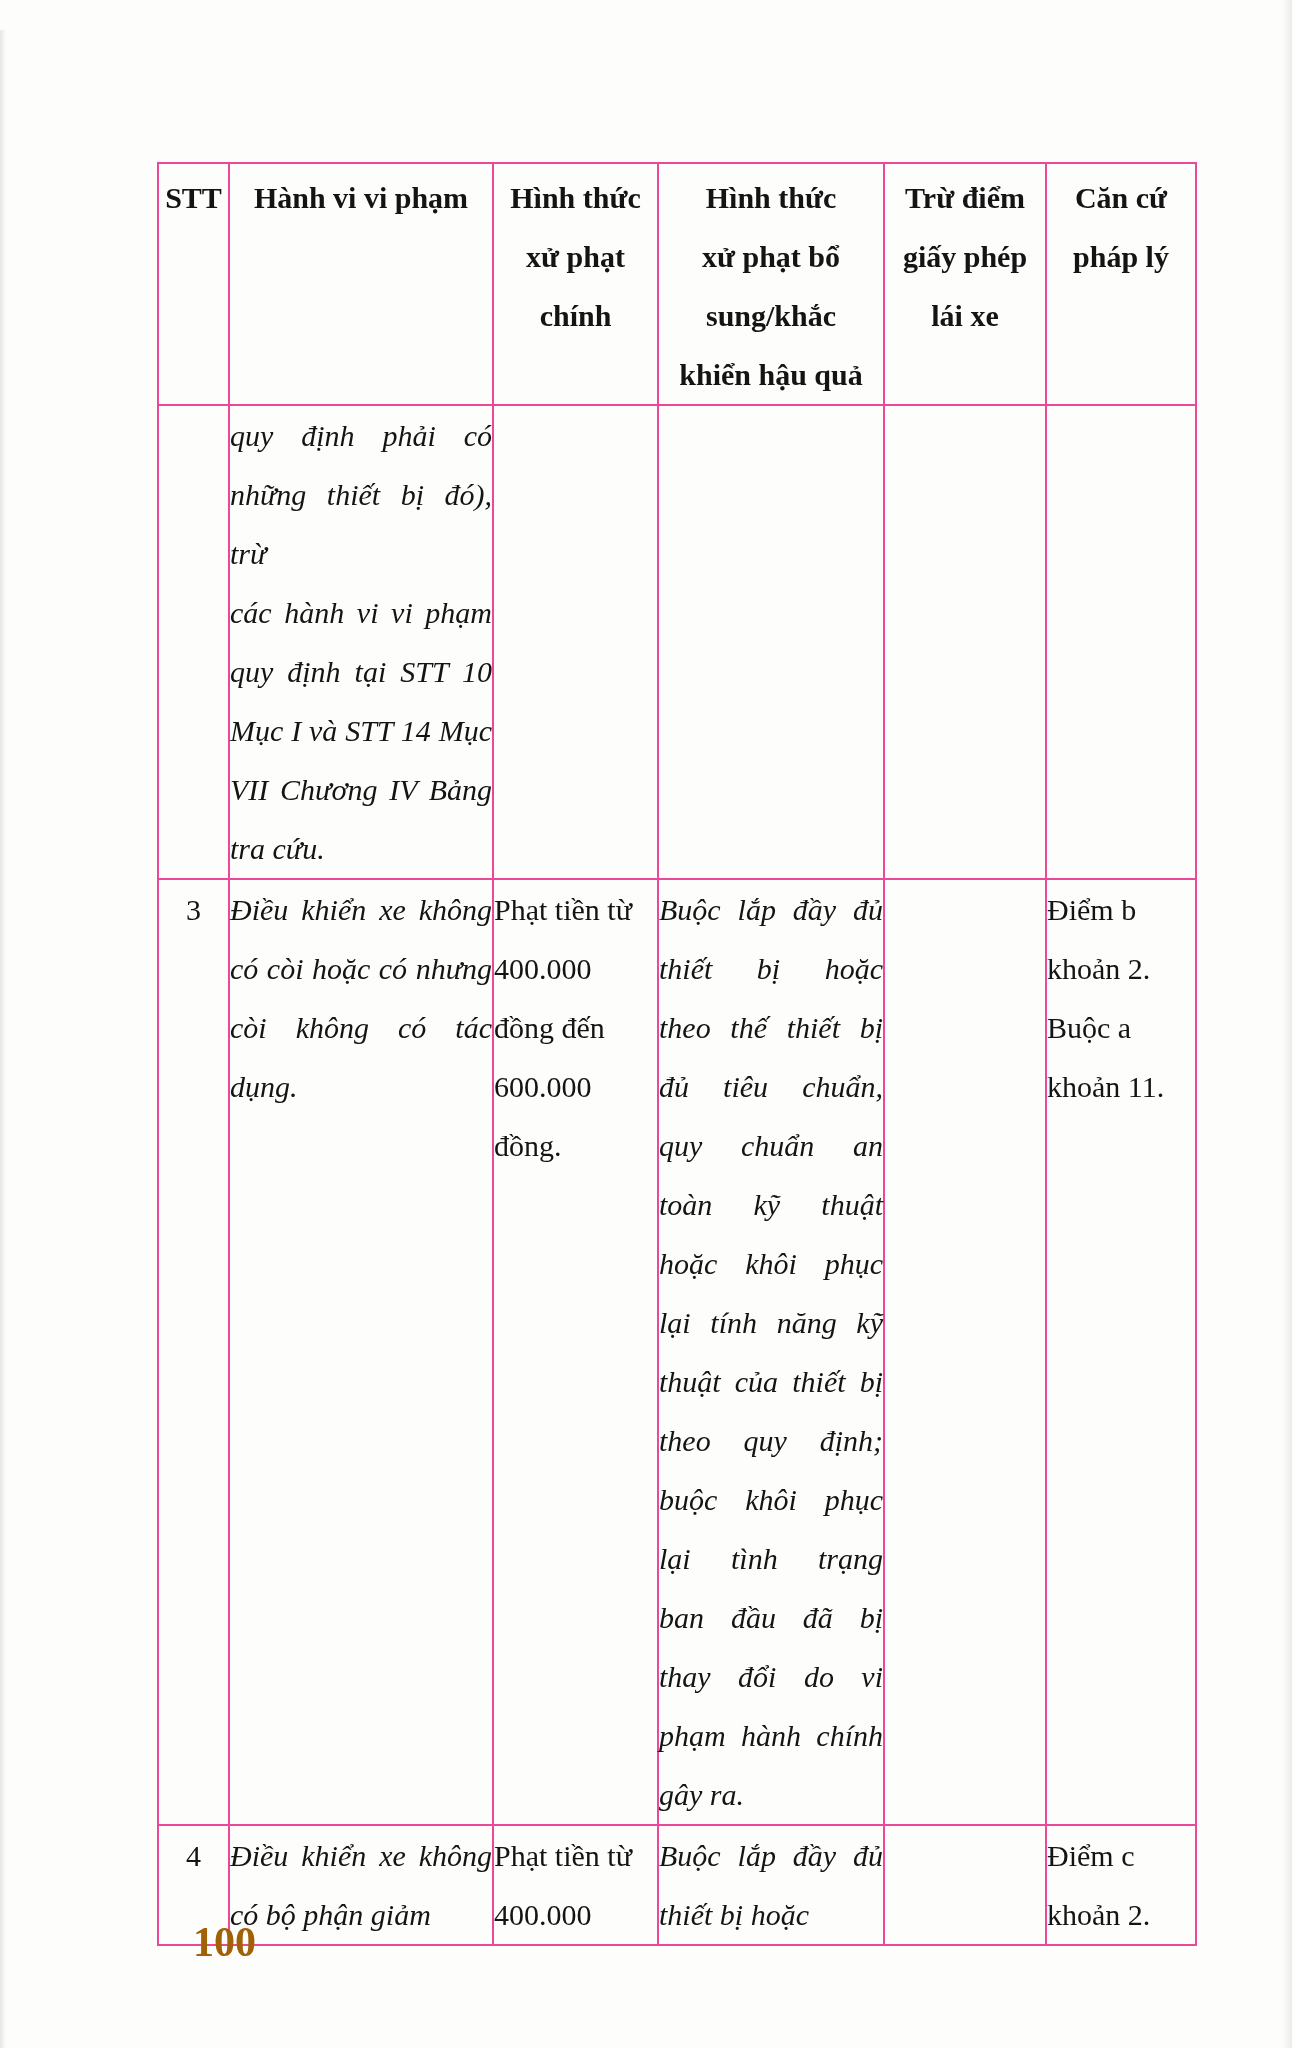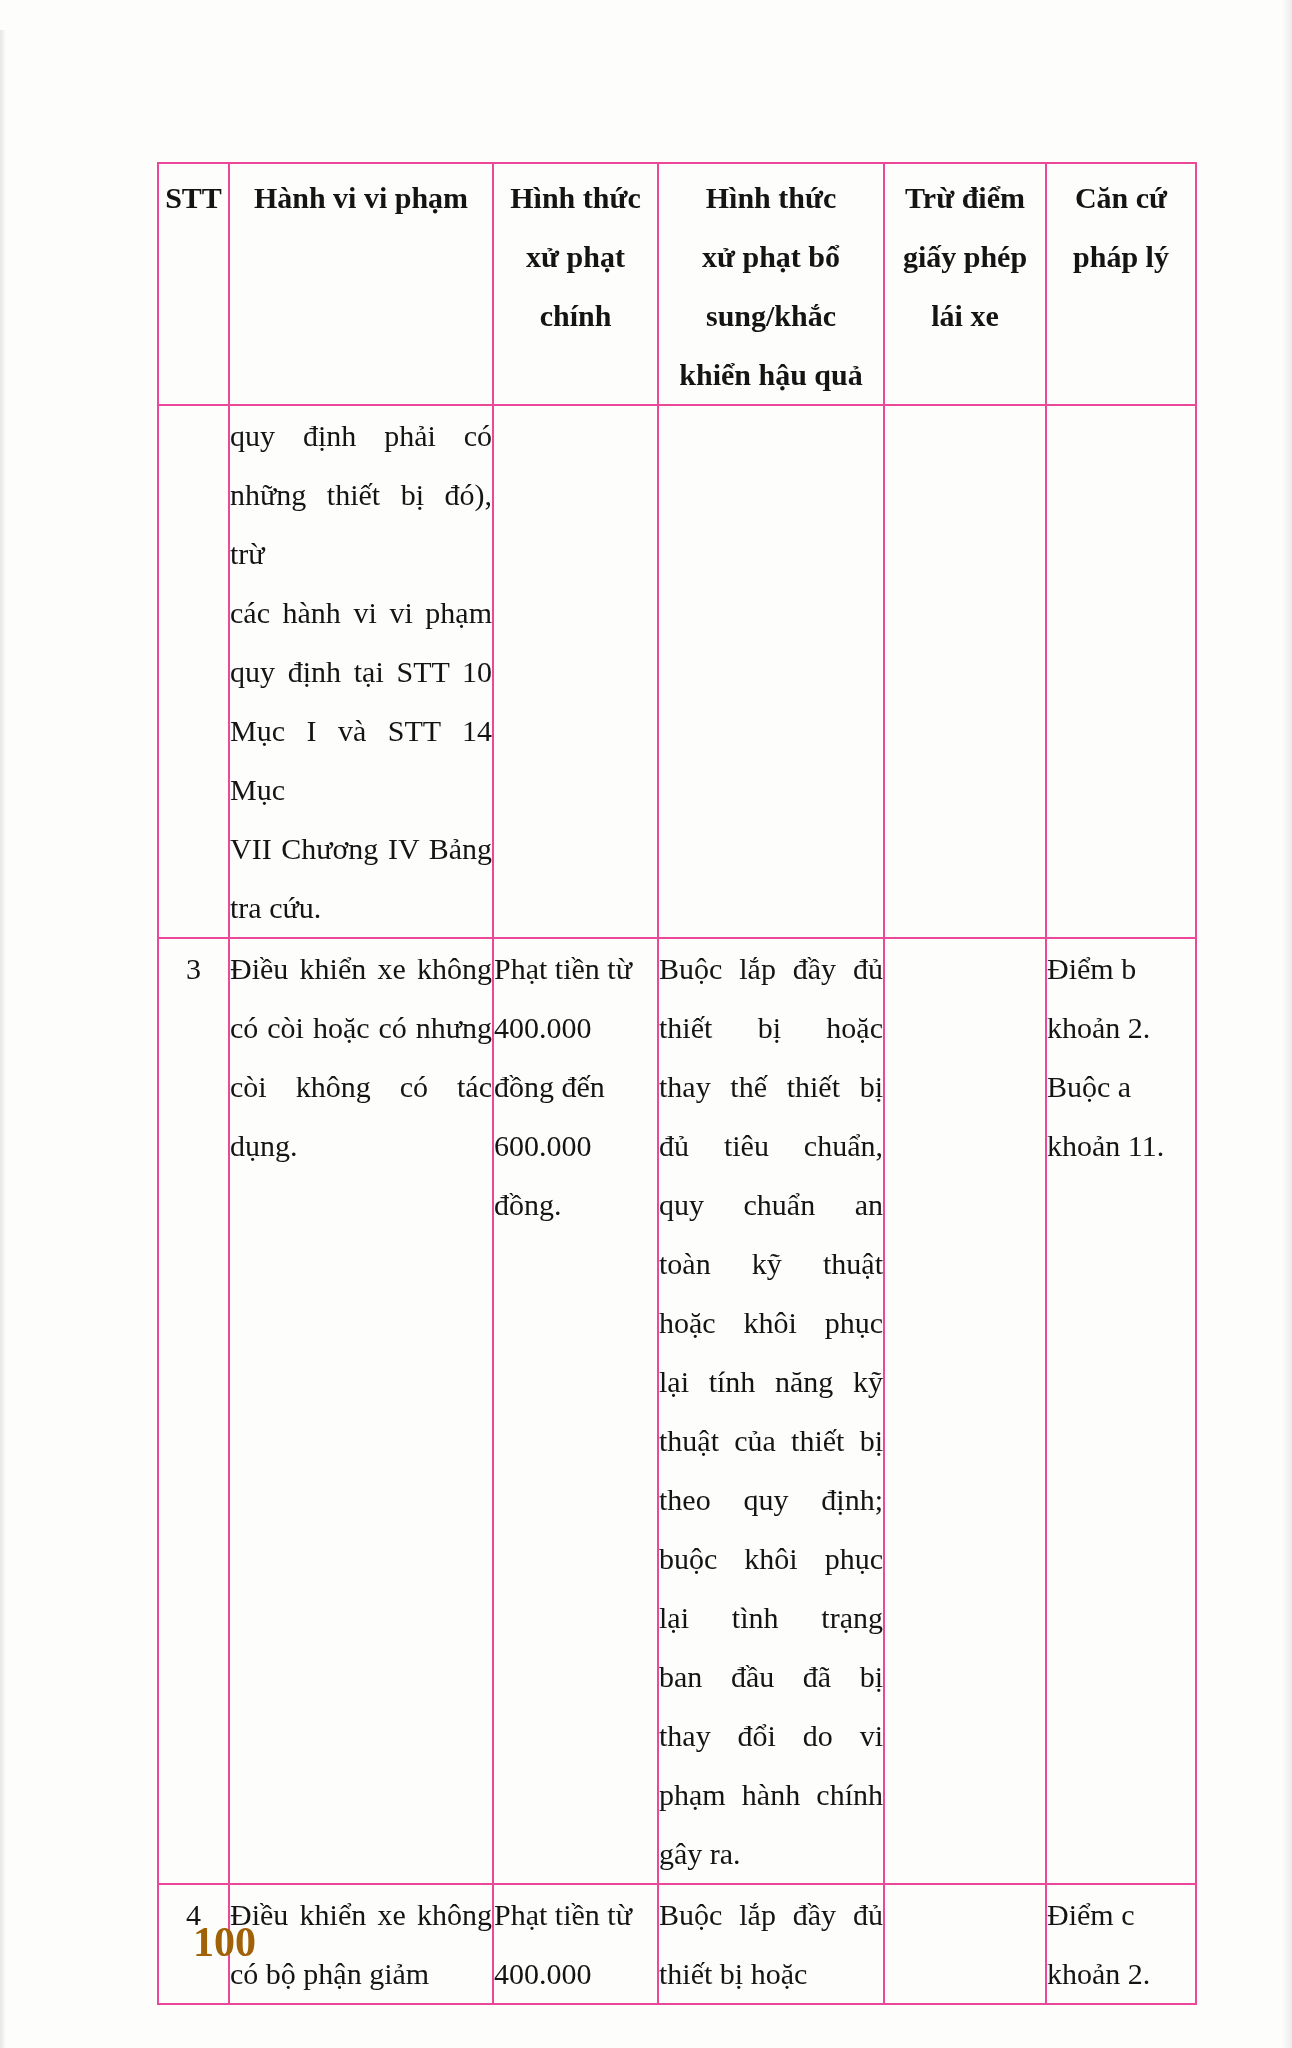--- a/index.html
+++ b/index.html
@@ -17,21 +17,21 @@
   table.law td, table.law th {
     border:2px solid #ec4899; vertical-align:top; padding:0 0; line-height:59px;
   }
   table.law th { font-weight:bold; text-align:center; line-height:59px; padding-top:4px; }
   col.c1 { width:71px; } col.c2 { width:264px; } col.c3 { width:165px; }
   col.c4 { width:226px; } col.c5 { width:162px; } col.c6 { width:150px; }
   tr.hdr { height:238px; }
   tr.r2 { height:412px; }
   tr.r3 { height:940px; }
   tr.r4 { height:118px; }
-  td.just { text-align:justify; text-align-last:left; }
+  td.just { text-align:justify; text-align-last:left;font-style:italic; }
   td.center { text-align:left; }
   td.stt { text-align:center; }
   .line { display:block; }
   .just .line { text-align:justify; text-align-last:justify; }
   .just .line.last { text-align-last:left; }
   .page-number { position:absolute; left:158px; top:1918px; font-size:42px; font-weight:bold; color:#a16207;padding-left:35px; }
 </style>
 </head>
 <body>
 
@@ -104,21 +104,21 @@
       <td class="center">
           <span class="line">Phạt tiền từ</span>
           <span class="line">400.000</span>
           <span class="line">đồng đến</span>
           <span class="line">600.000</span>
           <span class="line last">đồng.</span>
         </td>
       <td class="just">
           <span class="line">Buộc lắp đầy đủ</span>
           <span class="line">thiết bị hoặc</span>
-          <span class="line">thay thế thiết bị</span>
+          <span class="line">theo thế thiết bị</span>
           <span class="line">đủ tiêu chuẩn,</span>
           <span class="line">quy chuẩn an</span>
           <span class="line">toàn kỹ thuật</span>
           <span class="line">hoặc khôi phục</span>
           <span class="line">lại tính năng kỹ</span>
           <span class="line">thuật của thiết bị</span>
           <span class="line">theo quy định;</span>
           <span class="line">buộc khôi phục</span>
           <span class="line">lại tình trạng</span>
           <span class="line">ban đầu đã bị</span>

